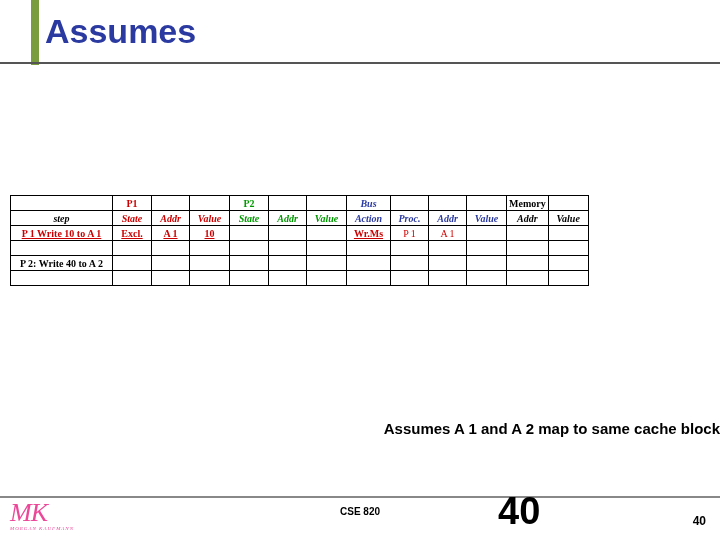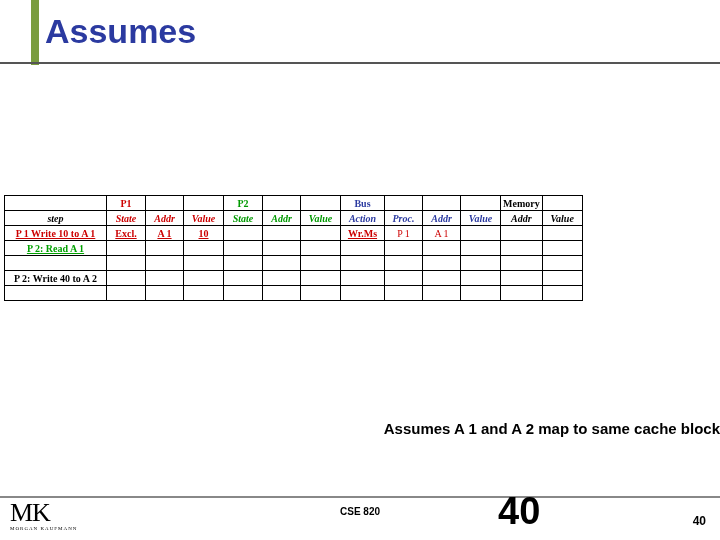--- a/index.html
+++ b/index.html
@@ -38,60 +38,61 @@
   .hline-bot {
     position: absolute;
     left: 0;
     top: 496px;
     width: 720px;
     height: 2px;
     background: #888;
   }
   .table-wrap {
     position: absolute;
-    left: 4px;
+    left: 10px;
     top: 195px;
   }
   table {
     border-collapse: collapse;
     font-size: 10px;
     font-family: "Times New Roman", serif;
   }
   td {
     border: 1px solid #000;
     padding: 1px 2px;
     height: 15px;
     text-align: center;
     white-space: nowrap;
   }
   .g-hdr { font-weight: bold; }
   .p1h { color: #c00; }
   .p2h { color: #090; }
-  .bush { color: #2b3aa0; }
+  .bush { color: #2b3aa0; font-style: italic; }
   .memh { color: #000; }
   .bi { font-style: italic; font-weight: bold; }
   .red-u { color: #c00; text-decoration: underline; font-weight: bold; }
   .green-u { color: #00a000; text-decoration: underline; font-weight: bold; }
   .bkstep { color: #000; font-weight: bold; }
 
   .caption {
     position: absolute;
     left: 0;
     width: 720px;
     top: 420px;
     text-align: right;
     font: bold 15px Verdana, Arial, sans-serif;
     color: #000;
   }
   .logo {
     position: absolute;
     left: 10px;
     top: 498px;
     font-family: "Times New Roman", serif;
-    color: #000000;
+    color: #ec4899;
+    font-style: italic;
   }
   .logo .mk {
     font-size: 26px;
     letter-spacing: -1px;
     font-weight: 300;
   }
   .logo .lt {
     font-size: 5px;
     letter-spacing: 1px;
     display: block;
@@ -181,35 +182,20 @@
           <td class="c-addr"></td>
           <td class="c-value"></td>
           <td class="c-action red-u">Wr.Ms</td>
           <td class="c-proc p1h">P 1</td>
           <td class="c-addr p1h">A 1</td>
           <td class="c-value"></td>
           <td class="c-addr"></td>
           <td class="c-value"></td>
         </tr>
         <tr>
-          <td class="c-step green-u">P 2: Read A 1</td>
-          <td class="c-state"></td>
-          <td class="c-addr"></td>
-          <td class="c-value"></td>
-          <td class="c-state"></td>
-          <td class="c-addr"></td>
-          <td class="c-value"></td>
-          <td class="c-action"></td>
-          <td class="c-proc"></td>
-          <td class="c-addr"></td>
-          <td class="c-value"></td>
-          <td class="c-addr"></td>
-          <td class="c-value"></td>
-        </tr>
-        <tr>
           <td class="c-step"></td>
           <td class="c-state"></td>
           <td class="c-addr"></td>
           <td class="c-value"></td>
           <td class="c-state"></td>
           <td class="c-addr"></td>
           <td class="c-value"></td>
           <td class="c-action"></td>
           <td class="c-proc"></td>
           <td class="c-addr"></td>

